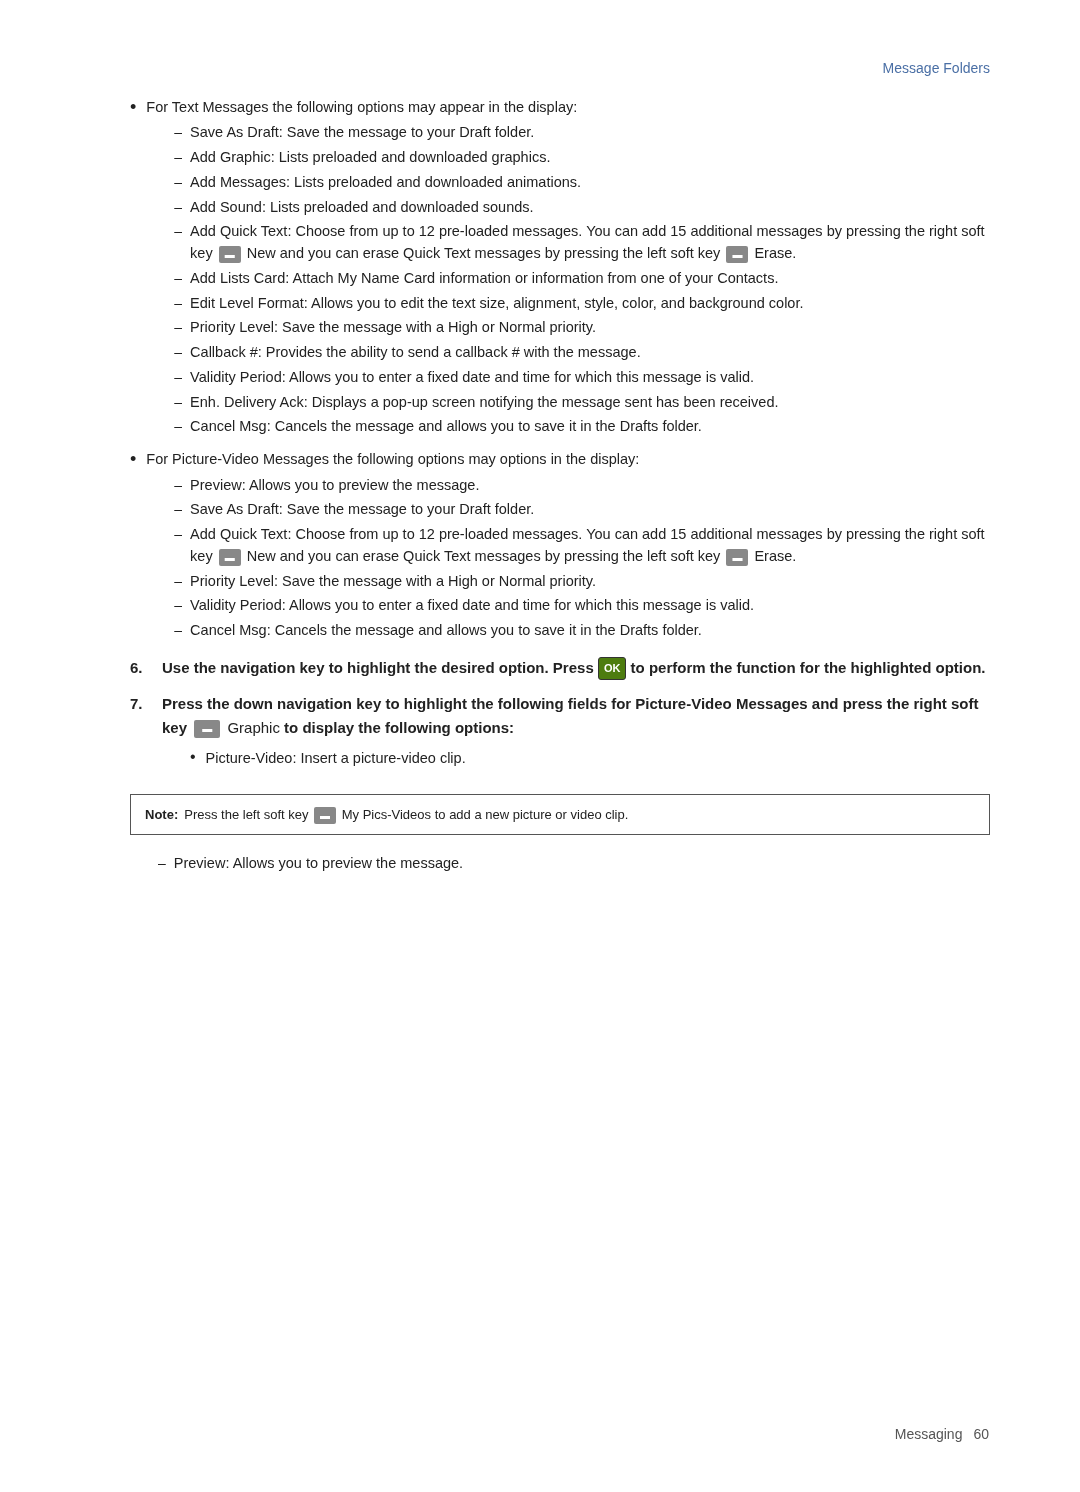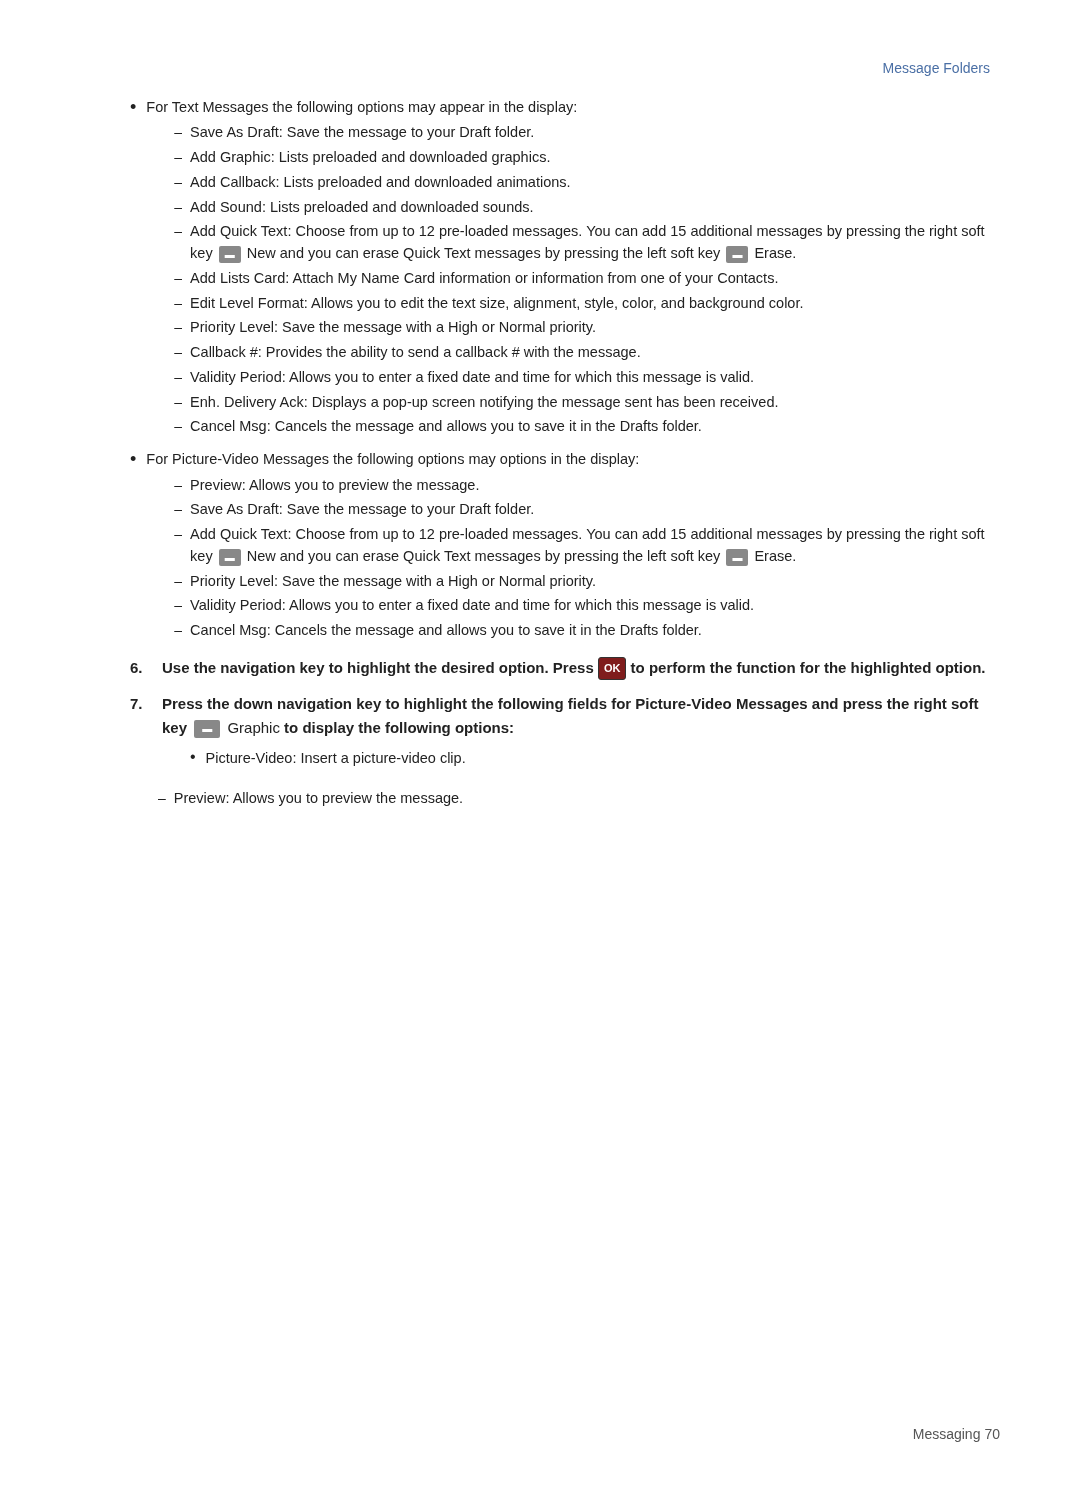--- a/index.html
+++ b/index.html
@@ -79,21 +79,21 @@
       background: #888;
       color: #fff;
       font-size: 10px;
       padding: 1px 6px;
       border-radius: 2px;
       margin: 0 2px;
       vertical-align: middle;
     }
     .ok-button {
       display: inline-block;
-      background: #7f1d1d;
+      background: #4d7c0f;
       color: #fff;
       font-size: 11px;
       font-weight: bold;
       padding: 2px 5px;
       border-radius: 3px;
       vertical-align: middle;
       border: 1px solid #333;
     }
     .options-key {
       display: inline-block;
@@ -142,26 +142,26 @@
       display: flex;
       align-items: center;
       gap: 6px;
     }
     .note-label {
       font-weight: bold;
     }
     .footer-row {
       position: absolute;
       bottom: 50px;
-      right: 80px;
+      right: 91px;
       font-size: 14px;
       color: #555;
       display: flex;
       align-items: center;
-      gap: 4px;
+      gap: 11px;
     }
     .preview-section {
       margin-top: 8px;
       padding-left: 28px;
     }
     .preview-item {
       display: flex;
       align-items: flex-start;
     }
   </style>
@@ -188,21 +188,21 @@
               <span class="sub-item-text"><b>Save As Draft</b>: Save the message to your Draft folder.</span>
             </li>
 
             <li class="sub-item">
               <span class="dash">–</span>
               <span class="sub-item-text"><b>Add Graphic</b>: Lists preloaded and downloaded graphics.</span>
             </li>
 
             <li class="sub-item">
               <span class="dash">–</span>
-              <span class="sub-item-text"><b>Add Callback</b>: Lists preloaded and downloaded animations.</span>
+              <span class="sub-item-text"><b>Add Messages</b>: Lists preloaded and downloaded animations.</span>
             </li>
 
             <li class="sub-item">
               <span class="dash">–</span>
               <span class="sub-item-text"><b>Add Sound</b>: Lists preloaded and downloaded sounds.</span>
             </li>
 
             <li class="sub-item">
               <span class="dash">–</span>
               <span class="sub-item-text"><b>Add Quick Text</b>: Choose from up to 12 pre-loaded messages. You can add 15 additional messages by pressing the right soft key <span class="inline-key">▬</span> New and you can erase Quick Text messages by pressing the left soft key <span class="inline-key">▬</span> Erase.</span>
@@ -305,28 +305,32 @@
             <li class="bullet-item" style="display:flex;align-items:flex-start;">
               <span class="bullet-dot" style="font-size:16px;margin-right:10px;">•</span>
               <span><b>Picture-Video</b>: Insert a picture-video clip.</span>
             </li>
           </ul>
         </div>
       </li>
 
     </ol>
 
+    <div class="note-box">
+      <span class="note-label">Note:</span>
+      <span>Press the left soft key <span class="inline-key">▬</span> My Pics-Videos to add a new picture or video clip.</span>
+    </div>
 
     <div class="preview-section">
       <div class="preview-item sub-item">
         <span class="dash">–</span>
         <span class="sub-item-text"><b>Preview</b>: Allows you to preview the message.</span>
       </div>
     </div>
 
   </div>
 
   <div class="footer-row">
     <span>Messaging</span>
-    <span>70</span>
+    <span>60</span>
   </div>
 
 </div>
 
 </body></html>

